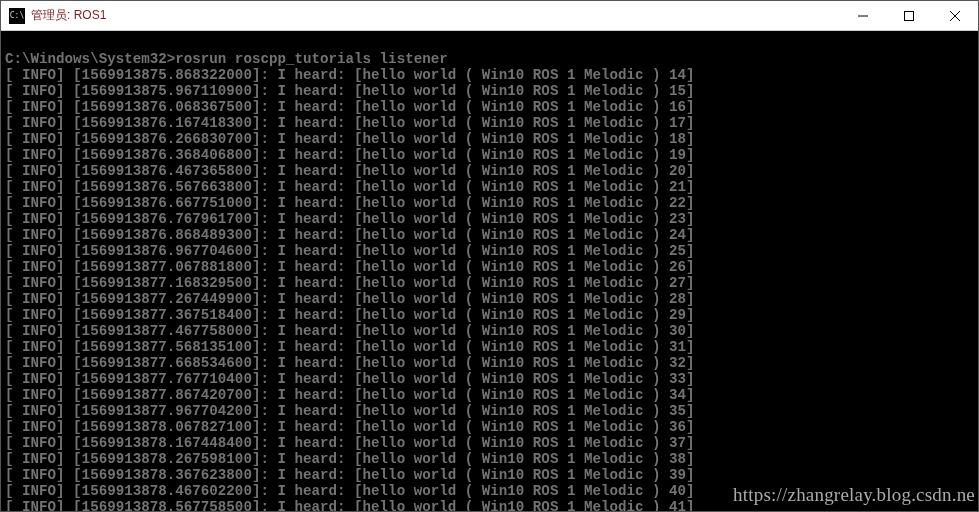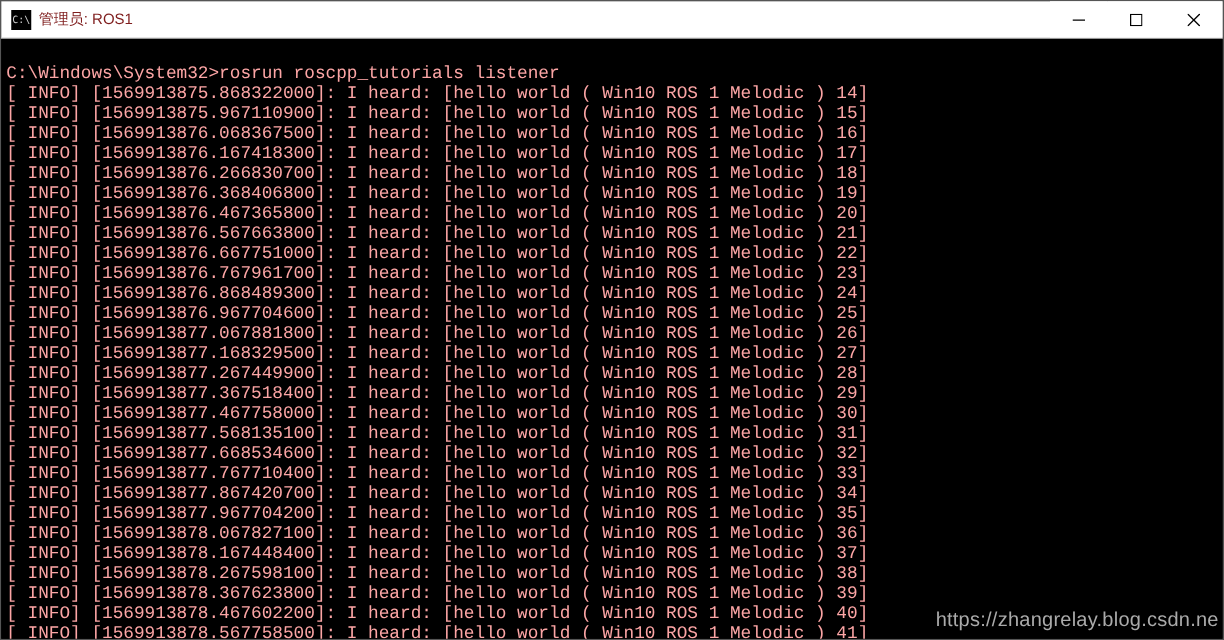--- a/index.html
+++ b/index.html
@@ -70,36 +70,37 @@
     .win-btn svg {
       width: 10px;
       height: 10px;
       stroke: #000;
       stroke-width: 1;
       fill: none;
     }
     .terminal {
       flex: 1;
       background: #000;
-      color: #fca5a5;
+      color: #737373;
       font-family: "NSimSun", "Consolas", "Courier New", monospace;
       font-size: 14.2px;
       line-height: 16px;
       padding: 4px 4px 0 4px;
       white-space: pre;
       overflow: hidden;
       letter-spacing: 0px;
+      font-weight: bold;
     }
     .watermark {
       position: absolute;
       right: 4px;
       bottom: 6px;
-      font-size: 16px;
+      font-size: 19px;
       color: #aaa;
-      font-family: Liberation Sans, sans-serif;
+      font-family: Liberation Serif, serif;
       letter-spacing: 0.2px;
     }
   </style>
 </head>
 <body>
 
 <div class="window">
   <div class="titlebar">
     <div class="titlebar-left">
       <div class="app-icon">C:\</div>

